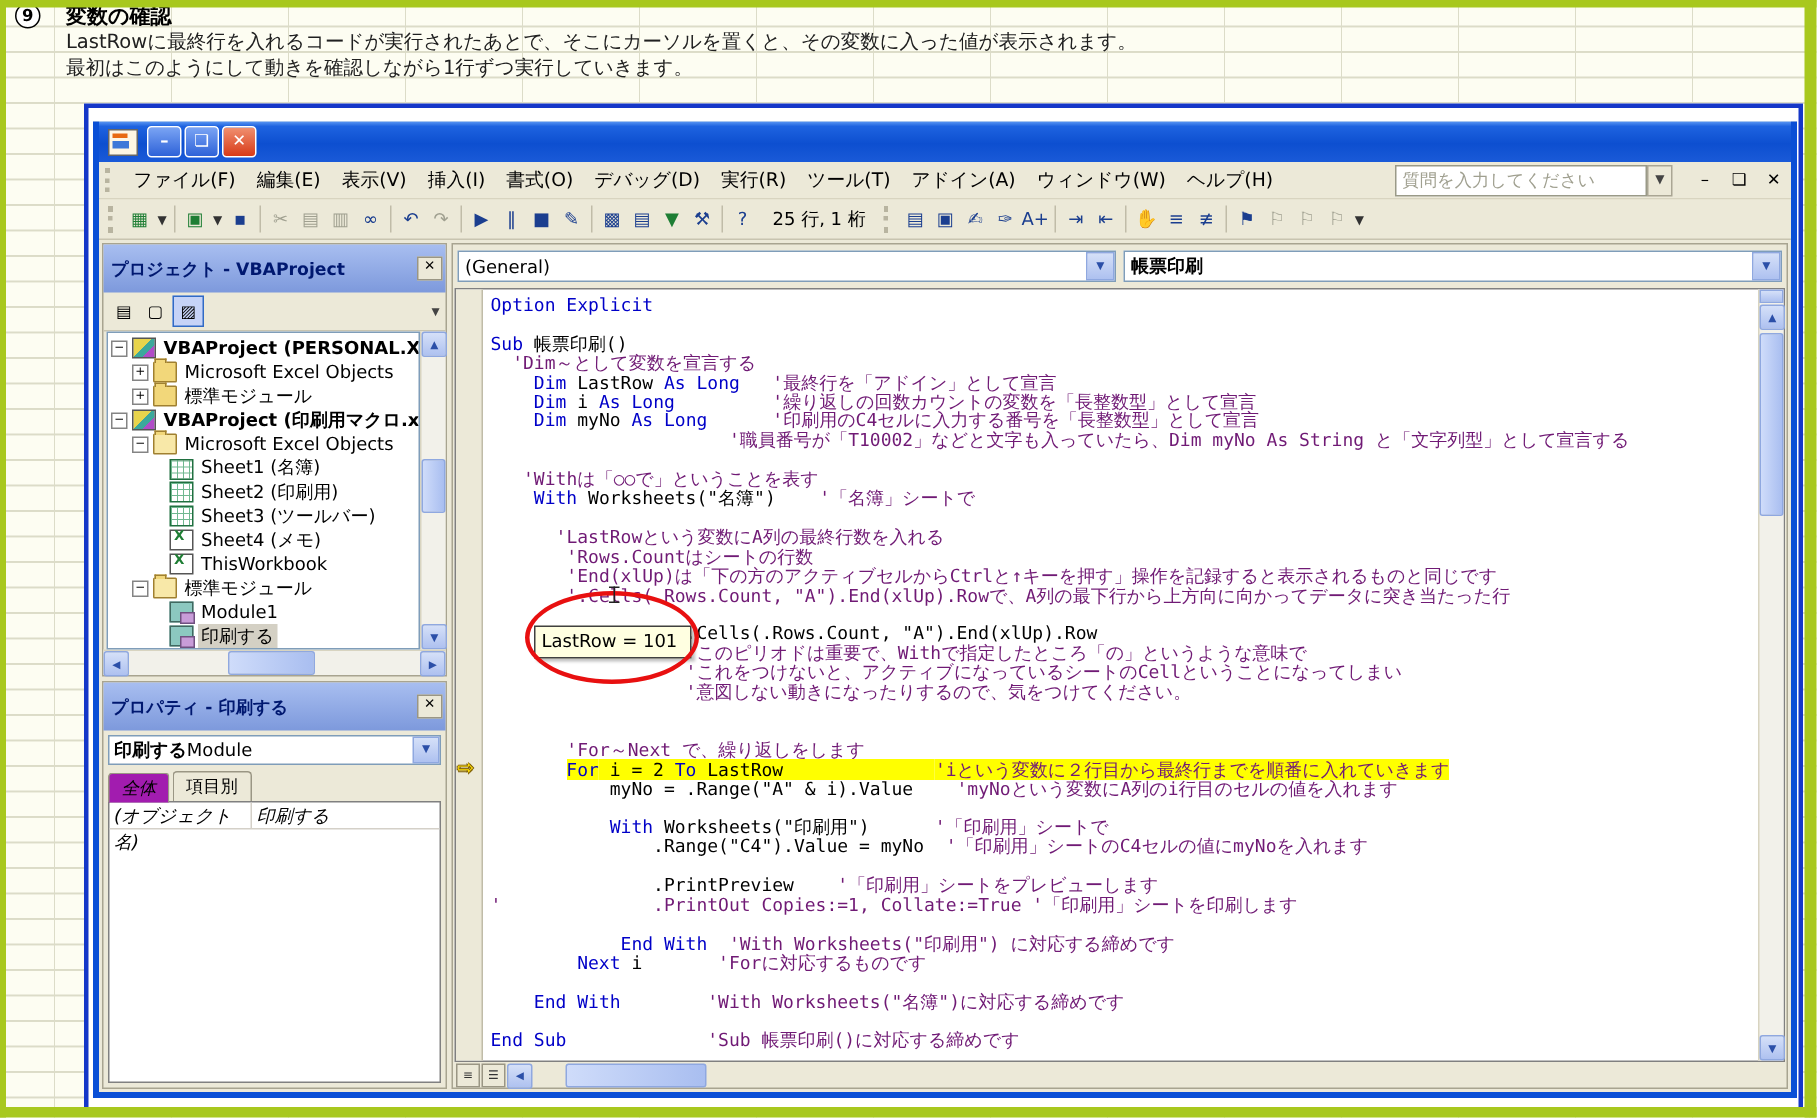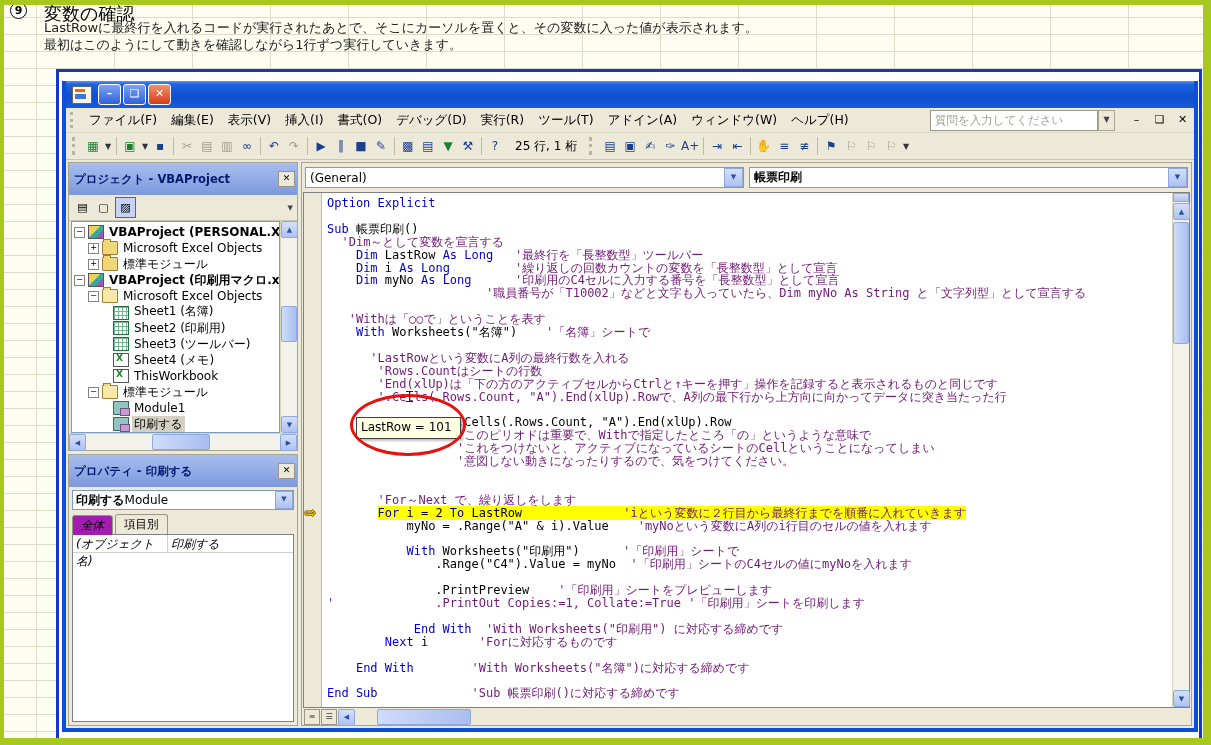--- a/index.html
+++ b/index.html
@@ -11,21 +11,21 @@
       linear-gradient(to right,#DCDCC8 1px,transparent 1px),
       linear-gradient(to bottom,#DCDCC8 1px,transparent 1px);
     background-size:78px 17px;background-position:36px 0;}
   .strip{position:absolute;background:#A8C81E;z-index:6;}
   .strip.top{left:0;top:0;width:1211px;height:5px;}
   .strip.left{left:0;top:0;width:4px;height:745px;}
   .strip.right{right:0;top:0;width:8px;height:745px;}
   .strip.bottom{left:0;bottom:0;width:1211px;height:7px;}
   .hdr-num{position:absolute;left:10px;top:2px;width:15px;height:15px;border:1.5px solid #000;
     border-radius:50%;font-weight:bold;font-size:11px;line-height:15px;text-align:center;color:#000;background:#fff;}
-  .hdr-title{position:absolute;left:44px;top:2px;font-weight:normal;font-size:18px;color:#000;}
+  .hdr-title{position:absolute;left:44px;top:2px;font-weight:bold;font-size:14px;color:#000;}
   .hdr-l1{position:absolute;left:44px;top:19px;font-size:13px;color:#202020;}
   .hdr-l2{position:absolute;left:44px;top:36px;font-size:13px;color:#202020;}
   
   .ann-rect{position:absolute;left:56px;top:69px;width:1140px;height:667px;
     border:3px solid #1537C8;background:#fff;z-index:1;}
   
   .vbwin{position:absolute;left:62px;top:81px;width:1128px;height:647px;z-index:2;
     border:4px solid #0A4FD6;border-top:none;background:#ECE9D8;display:flex;flex-direction:column;}
   .titlebar{height:27px;background:linear-gradient(180deg,#5A96F2 0%,#1E63E0 12%,#0D4FD0 55%,#1A5AD8 100%);
     display:flex;align-items:center;padding:0 4px;flex:0 0 auto;}
@@ -388,21 +388,21 @@
         </div>
       </div>
       <div class="code-body">
         <div class="marginbar">
           <div class="exec-arrow" id="exec-arrow" style="top: 312.6px;">⇨</div>
         </div>
         <pre class="code" id="code-pre"><span class="k">Option Explicit</span>
 
 <span class="k">Sub</span><span class="n"> 帳票印刷()</span>
 <span class="n">  </span><span class="c">'Dim～として変数を宣言する</span>
-<span class="n">    </span><span class="k">Dim</span><span class="n"> LastRow </span><span class="k">As</span><span class="n"> </span><span class="k">Long</span><span class="n">   </span><span class="c">'最終行を「長整数型」ツールバー</span>
+<span class="n">    </span><span class="k">Dim</span><span class="n"> LastRow </span><span class="k">As</span><span class="n"> </span><span class="k">Long</span><span class="n">   </span><span class="c">'最終行を「アドイン」として宣言</span>
 <span class="n">    </span><span class="k">Dim</span><span class="n"> i </span><span class="k">As</span><span class="n"> </span><span class="k">Long</span><span class="n">         </span><span class="c">'繰り返しの回数カウントの変数を「長整数型」として宣言</span>
 <span class="n">    </span><span class="k">Dim</span><span class="n"> myNo </span><span class="k">As</span><span class="n"> </span><span class="k">Long</span><span class="n">      </span><span class="c">'印刷用のC4セルに入力する番号を「長整数型」として宣言</span>
 <span class="n">                      </span><span class="c">'職員番号が「T10002」などと文字も入っていたら、Dim myNo As String と「文字列型」として宣言する</span>
 
 <span class="n">   </span><span class="c">'Withは「○○で」ということを表す</span>
 <span class="n">    </span><span class="k">With</span><span class="n"> Worksheets("名簿")    </span><span class="c">'「名簿」シートで</span>
 
 <span class="n">      </span><span class="c">'LastRowという変数にA列の最終行数を入れる</span>
 <span class="n">       </span><span class="c">'Rows.Countはシートの行数</span>
 <span class="n">       </span><span class="c">'End(xlUp)は「下の方のアクティブセルからCtrlと↑キーを押す」操作を記録すると表示されるものと同じです</span>

